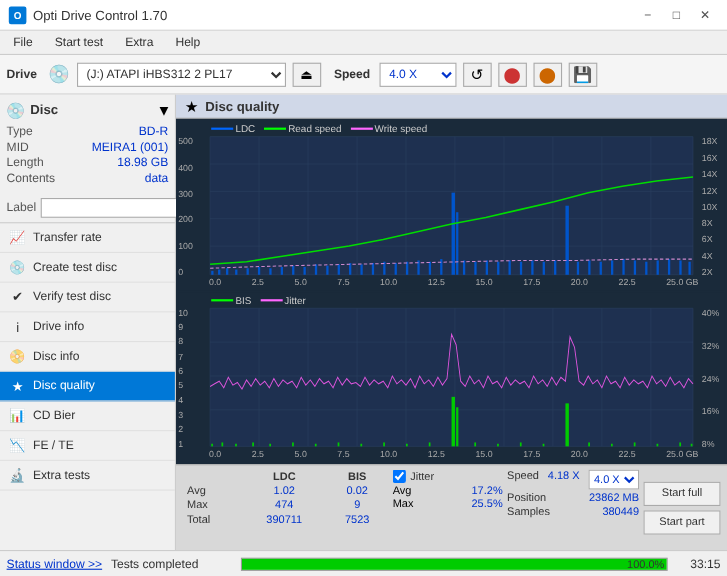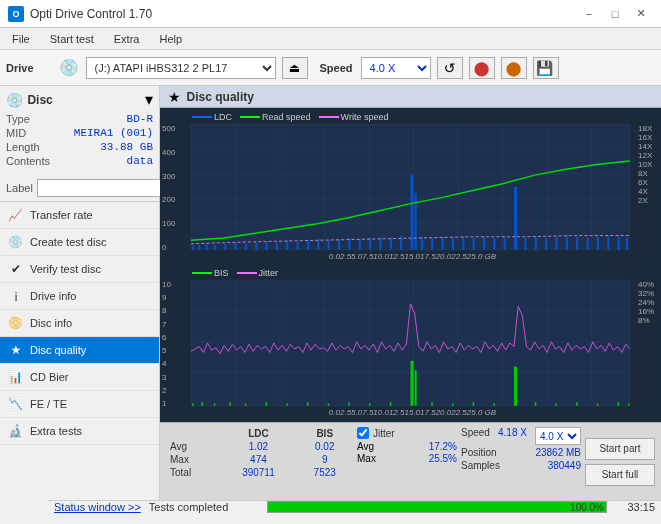--- a/index.html
+++ b/index.html
@@ -84,21 +84,21 @@
       display: flex;
       align-items: center;
       padding: 0 6px;
       border-bottom: 1px solid #ccc;
       gap: 4px;
     }
     #drive-label {
       font-size: 11px;
       font-weight: bold;
       color: #333;
-      margin-right: 20px;
+      margin-right: 4px;
     }
     #drive-icon {
       width: 24px;
       height: 24px;
       display: flex;
       align-items: center;
       justify-content: center;
       font-size: 16px;
     }
     #drive-select {
@@ -185,21 +185,21 @@
       font-weight: bold;
       color: #333;
     }
     .disc-row {
       display: flex;
       justify-content: space-between;
       margin-bottom: 2px;
       font-size: 11px;
     }
     .disc-row-label { color: #555; }
-    .disc-row-value { color: #0033cc; font-weight: 500; font-family: Liberation Mono, monospace; }
+    .disc-row-value { color: #0033cc; font-weight: 500; }
     #label-row {
       display: flex;
       align-items: center;
       gap: 4px;
       margin-top: 12px;
     }
     #label-input {
       flex: 1;
       height: 18px;
       border: 1px solid #aaa;
@@ -336,39 +336,39 @@
       padding-right: 3px;
     }
     .y-axis-right {
       position: absolute;
       right: 0;
       top: 0;
       bottom: 0;
       width: 24px;
       display: flex;
       flex-direction: column;
+      justify-content: space-between;
       padding: 14px 0 12px;
     }
     .y-label-right {
       font-size: 8px;
       color: #aaa;
       text-align: left;
       padding-left: 3px;
     }
 
     
     .x-axis {
       position: absolute;
       bottom: 0;
       left: 28px;
       right: 24px;
       height: 12px;
       display: flex;
-      justify-content: center;
-      font-style: italic;
+      justify-content: space-between;
     }
     .x-label {
       font-size: 8px;
       color: #aaa;
     }
 
     
     #stats-bar {
       background: #d8d8d8;
       height: 78px;
@@ -468,23 +468,23 @@
       padding: 0 6px;
       white-space: nowrap;
     }
 
     
     #statusbar {
       height: 24px;
       background: #f0f0f0;
       border-top: 1px solid #ccc;
       display: flex;
+      align-items: center;
       padding: 0 6px;
       gap: 8px;
-      margin-left: 48px;
     }
     #status-text {
       font-size: 11px;
       color: #333;
       min-width: 110px;
     }
     #progress-container {
       flex: 1;
       height: 12px;
       background: #84cc16;
@@ -570,21 +570,21 @@
       <div class="disc-row">
         <span class="disc-row-label">Type</span>
         <span class="disc-row-value">BD-R</span>
       </div>
       <div class="disc-row">
         <span class="disc-row-label">MID</span>
         <span class="disc-row-value">MEIRA1 (001)</span>
       </div>
       <div class="disc-row">
         <span class="disc-row-label">Length</span>
-        <span class="disc-row-value">33.88 GB</span>
+        <span class="disc-row-value">18.98 GB</span>
       </div>
       <div class="disc-row">
         <span class="disc-row-label">Contents</span>
         <span class="disc-row-value">data</span>
       </div>
       <div id="label-row">
         <span class="disc-row-label">Label</span>
         <input id="label-input" type="text" style="">
         <button id="label-btn">🔍</button>
       </div>
@@ -927,22 +927,22 @@
           <span class="speed-label-txt">Position</span>
           <span class="speed-val">23862 MB</span>
         </div>
         <div class="speed-row">
           <span class="speed-label-txt">Samples</span>
           <span class="speed-val">380449</span>
         </div>
       </div>
 
       <div id="action-btns">
+        <button class="action-btn">Start full</button>
         <button class="action-btn">Start part</button>
-        <button class="action-btn">Start full</button>
       </div>
     </div>
 
   </div>
 </div>
 
 <div id="statusbar">
   <span id="status-window-btn">Status window &gt;&gt;</span>
   <span id="status-text">Tests completed</span>
   <div id="progress-container">

